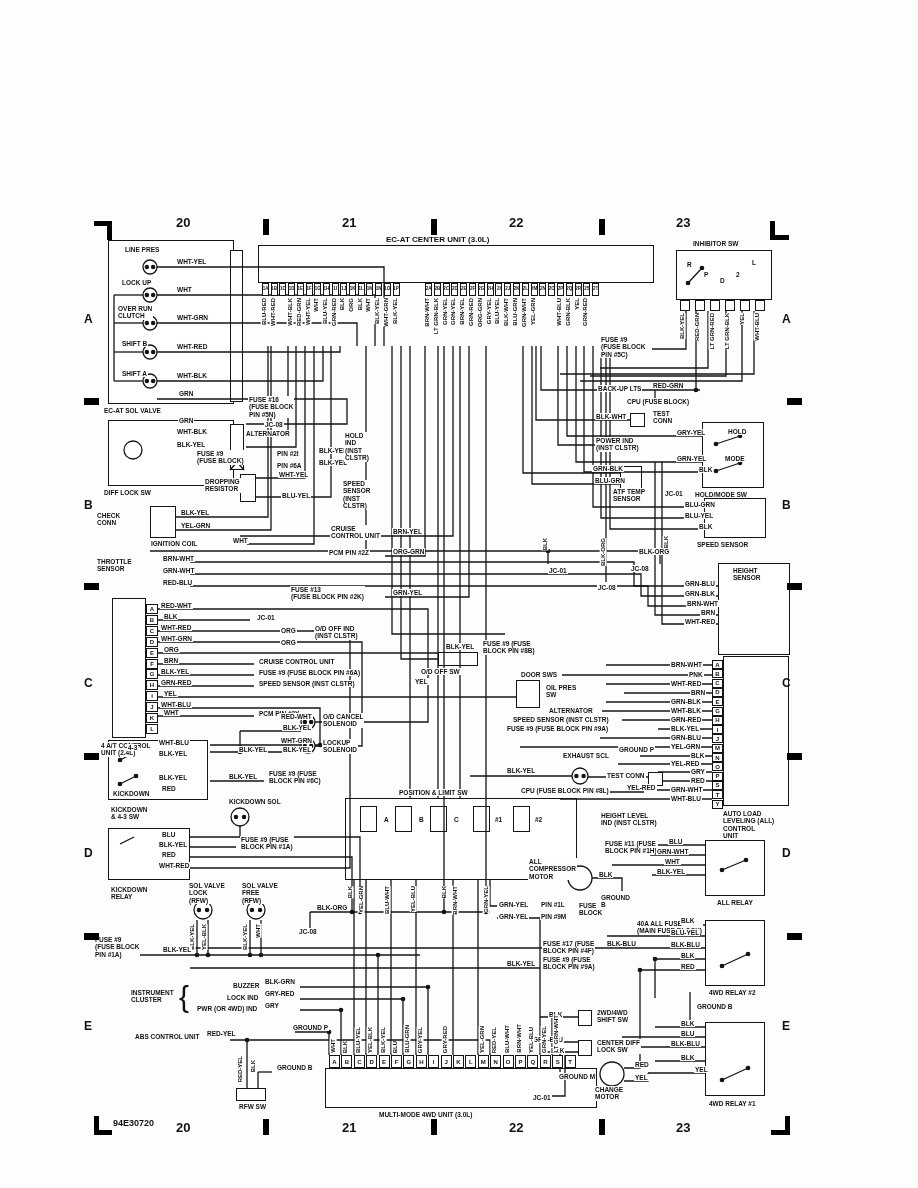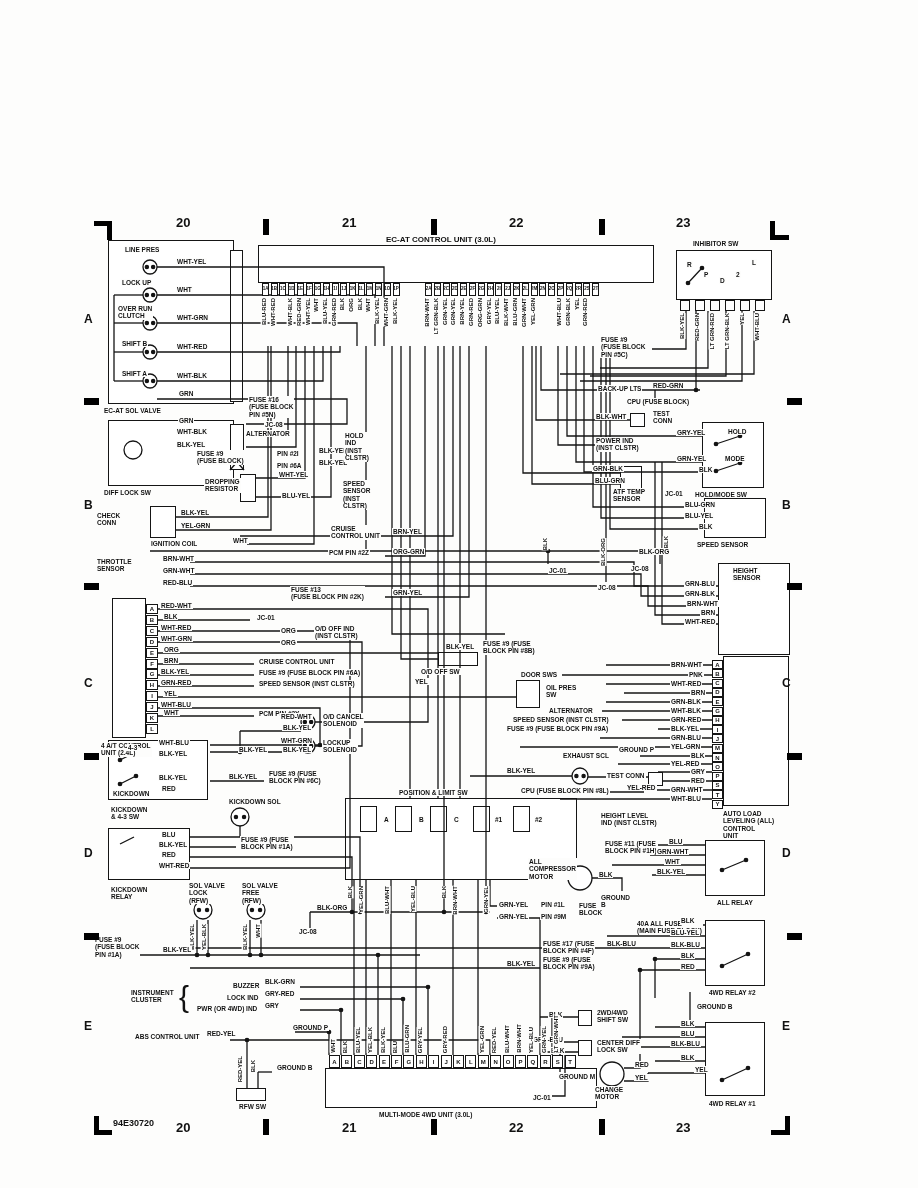--- a/index.html
+++ b/index.html
@@ -323,21 +323,21 @@
     <div class="box" style="left: 325px; top: 1068px; width: 272px; height: 40px;"></div>
     <div class="box" style="left: 630px; top: 413px; width: 15px; height: 14px;"></div>
     <div class="box" style="left: 648px; top: 772px; width: 15px; height: 14px;"></div>
     <div class="box" style="left: 620px; top: 466px; width: 22px; height: 30px;"></div>
     <div class="box" style="left: 516px; top: 680px; width: 24px; height: 28px;"></div>
     <div class="box" style="left: 438px; top: 652px; width: 40px; height: 14px;"></div>
     <div class="box" style="left: 240px; top: 474px; width: 16px; height: 28px;"></div>
     <div class="box" style="left: 236px; top: 1088px; width: 30px; height: 13px;"></div>
     <div class="box" style="left: 578px; top: 1010px; width: 14px; height: 16px;"></div>
     <div class="box" style="left: 578px; top: 1040px; width: 14px; height: 16px;"></div>
-    <div class="lbl" style="left: 385px; top: 235px; font-size: 8px;">EC-AT CONTROL UNIT (3.0L)</div>
+    <div class="lbl" style="left: 385px; top: 235px; font-size: 8px;">EC-AT CENTER UNIT (3.0L)</div>
     <div class="lbl" style="left: 692px; top: 240px;">INHIBITOR SW</div>
     <div class="lbl" style="left: 686px; top: 261px;">R</div>
     <div class="lbl" style="left: 703px; top: 271px;">P</div>
     <div class="lbl" style="left: 719px; top: 277px;">D</div>
     <div class="lbl" style="left: 735px; top: 271px;">2</div>
     <div class="lbl" style="left: 751px; top: 259px;">L</div>
     <div class="lbl" style="left: 124px; top: 246px;">LINE PRES</div>
     <div class="lbl" style="left: 121px; top: 279px;">LOCK UP</div>
     <div class="lbl" style="left: 117px; top: 305px;">OVER RUN
 CLUTCH</div>

